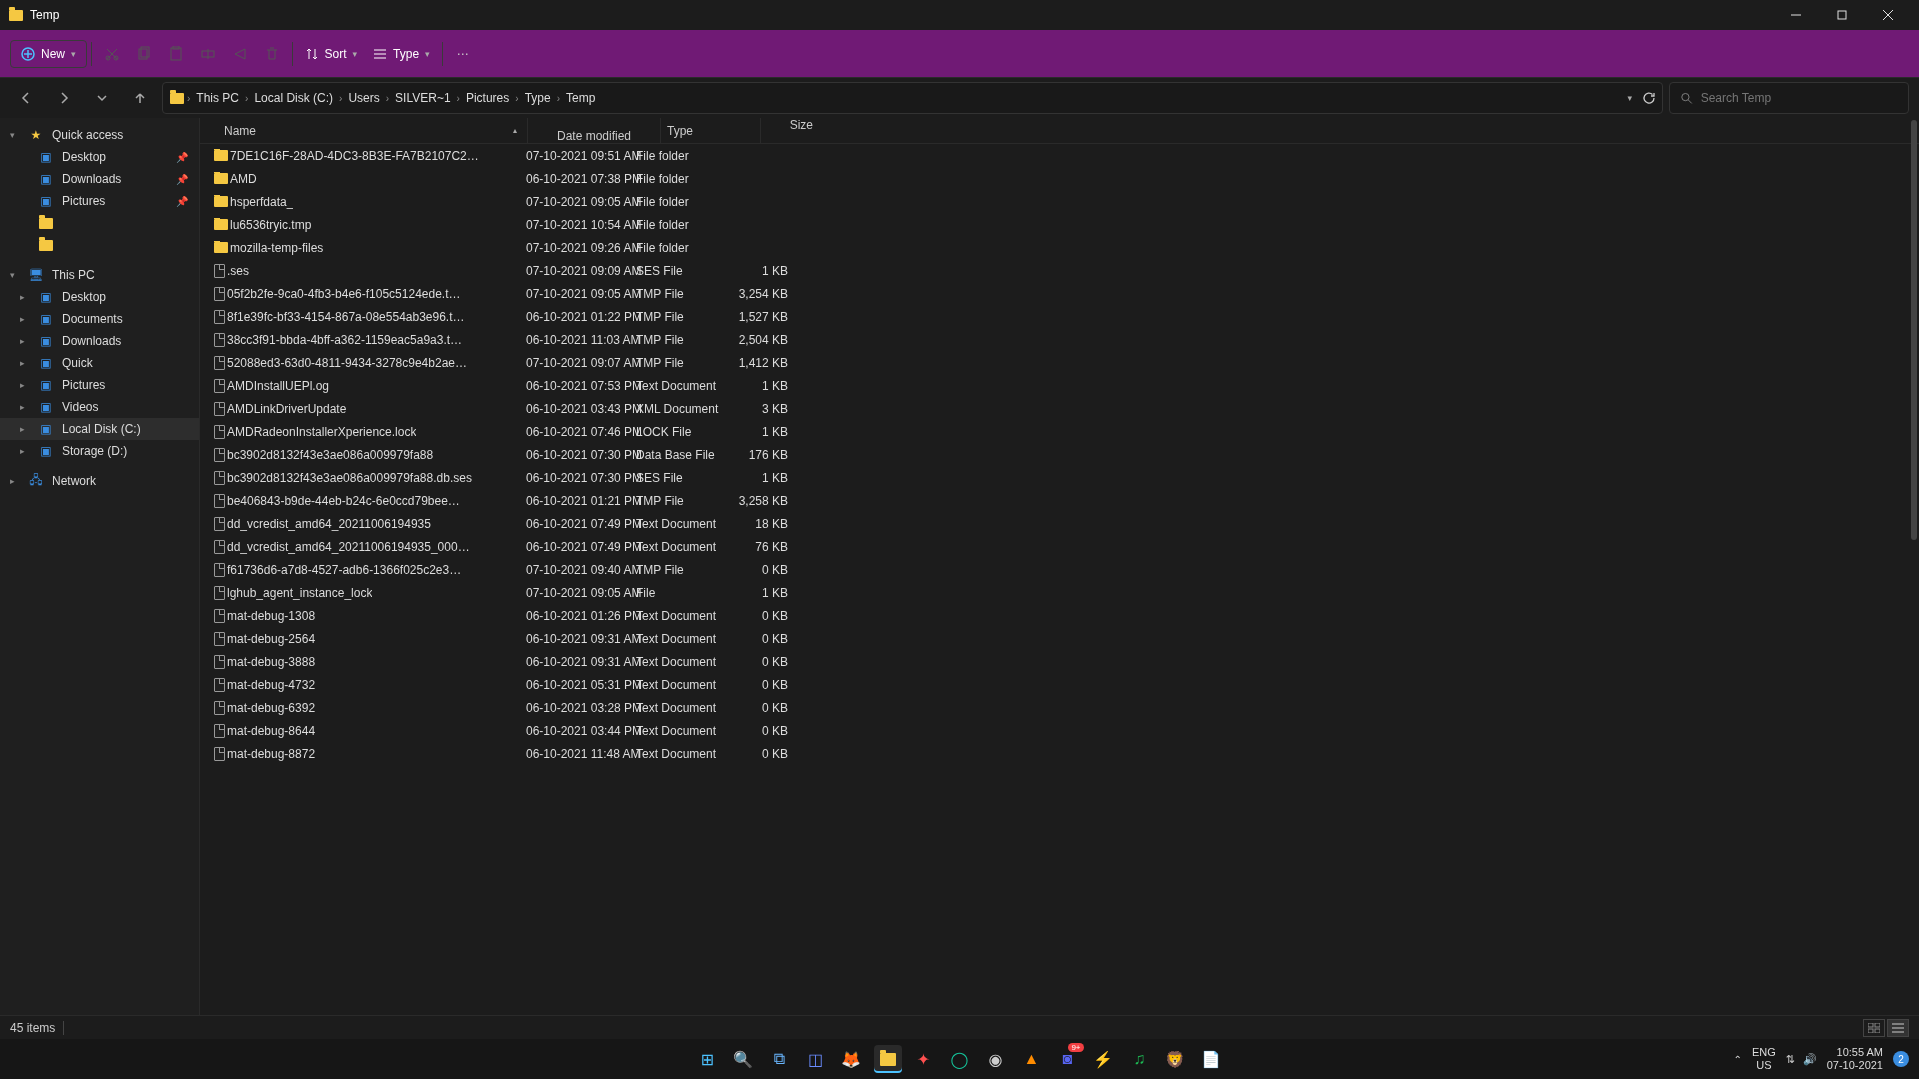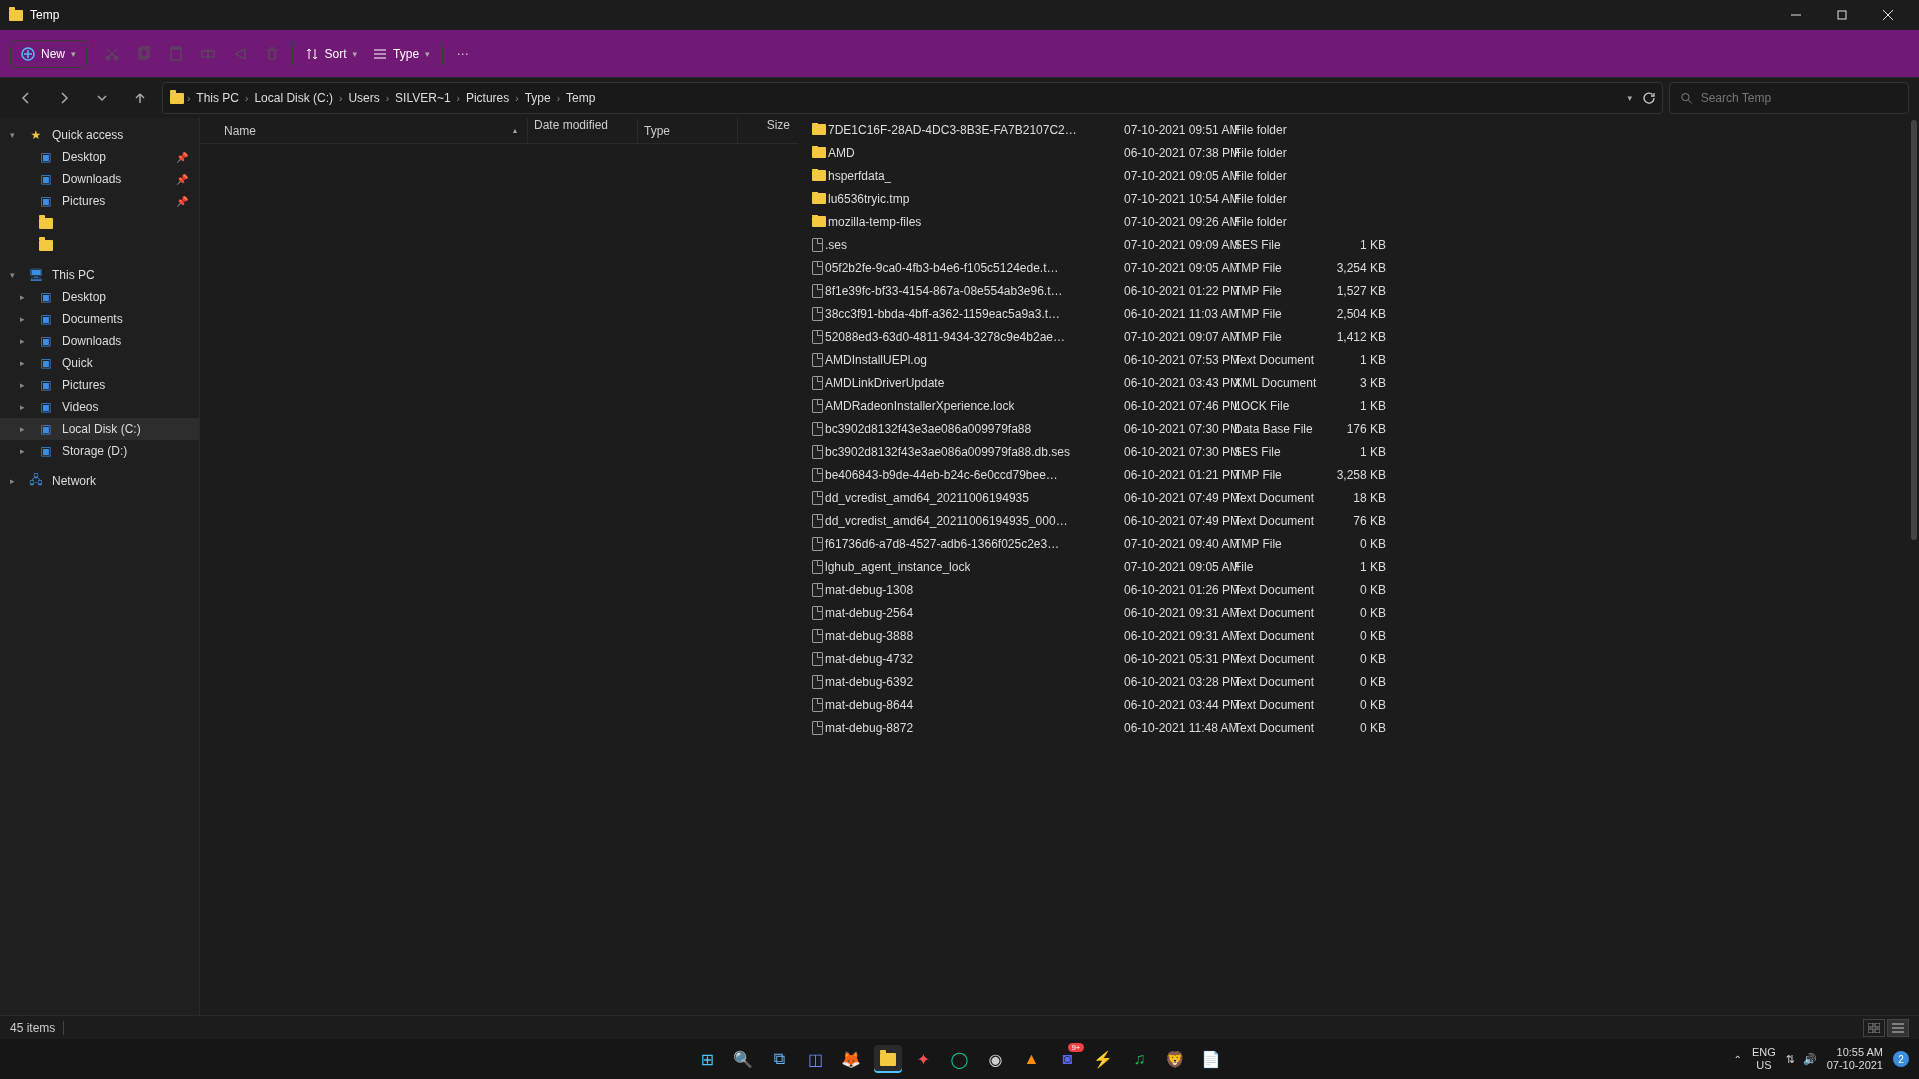--- a/index.html
+++ b/index.html
@@ -79,27 +79,27 @@
     .side-item.group { padding-left:10px; }
     .side-item.selected { background:#2d2d2d; }
     .side-chev { width:10px; color:#888; font-size:9px; }
     .side-icon { width:16px; height:14px; display:inline-flex; align-items:center; justify-content:center; }
     .side-icon.star { color:#f5c842; }
     .side-icon.blue { color:#3a8de0; }
     .side-icon.yellow .folder-glyph { width:14px; height:11px; }
     .side-item.sub { padding-left: 38px; }
     .pin { color:#888; margin-left:auto; font-size:10px; }
     
-    .filepane { flex:1; background:#1c1c1c; display:flex; flex-direction:row; overflow:hidden; }
+    .filepane { flex:1; background:#1c1c1c; display:flex; flex-direction:column; overflow:hidden; }
     .colheaders {
       height: 26px; display:flex; align-items:center; border-bottom:1px solid #2a2a2a;
       color:#ccc; font-size:12px;
     }
     .col-name { width:328px; padding-left:24px; display:flex; align-items:center; gap:8px; border-right:1px solid #2a2a2a; height:100%; }
-    .col-date { width:110px; padding-left:6px; border-right:1px solid #2a2a2a; height:100%; display:flex; align-items:flex-start; }
+    .col-date { width:110px; padding-left:6px; border-right:1px solid #2a2a2a; height:100%; display:flex; align-items:flex-end;margin-left:23px; }
     .col-type { width:100px; padding-left:6px; border-right:1px solid #2a2a2a; height:100%; display:flex; align-items:center; }
     .col-size { width:60px; padding-right:8px; text-align:right; height:100%; display:flex; align-items:flex-start; justify-content:flex-end; }
     .sort-caret { font-size:8px; color:#aaa; }
     .filelist { flex:1; overflow:auto; }
     .row { display:flex; align-items:center; height:23px; padding-left:14px; color:#ddd; font-size:12px; }
     .cell-name { width:312px; display:flex; align-items:center; gap:2px; white-space:nowrap; overflow:hidden; }
     .cell-name span.fn { overflow:hidden; text-overflow:ellipsis; }
     .cell-date { width:110px; white-space:nowrap; }
     .cell-type { width:100px; white-space:nowrap; }
     .cell-size { width:60px; text-align:right; padding-right:8px; white-space:nowrap; }

